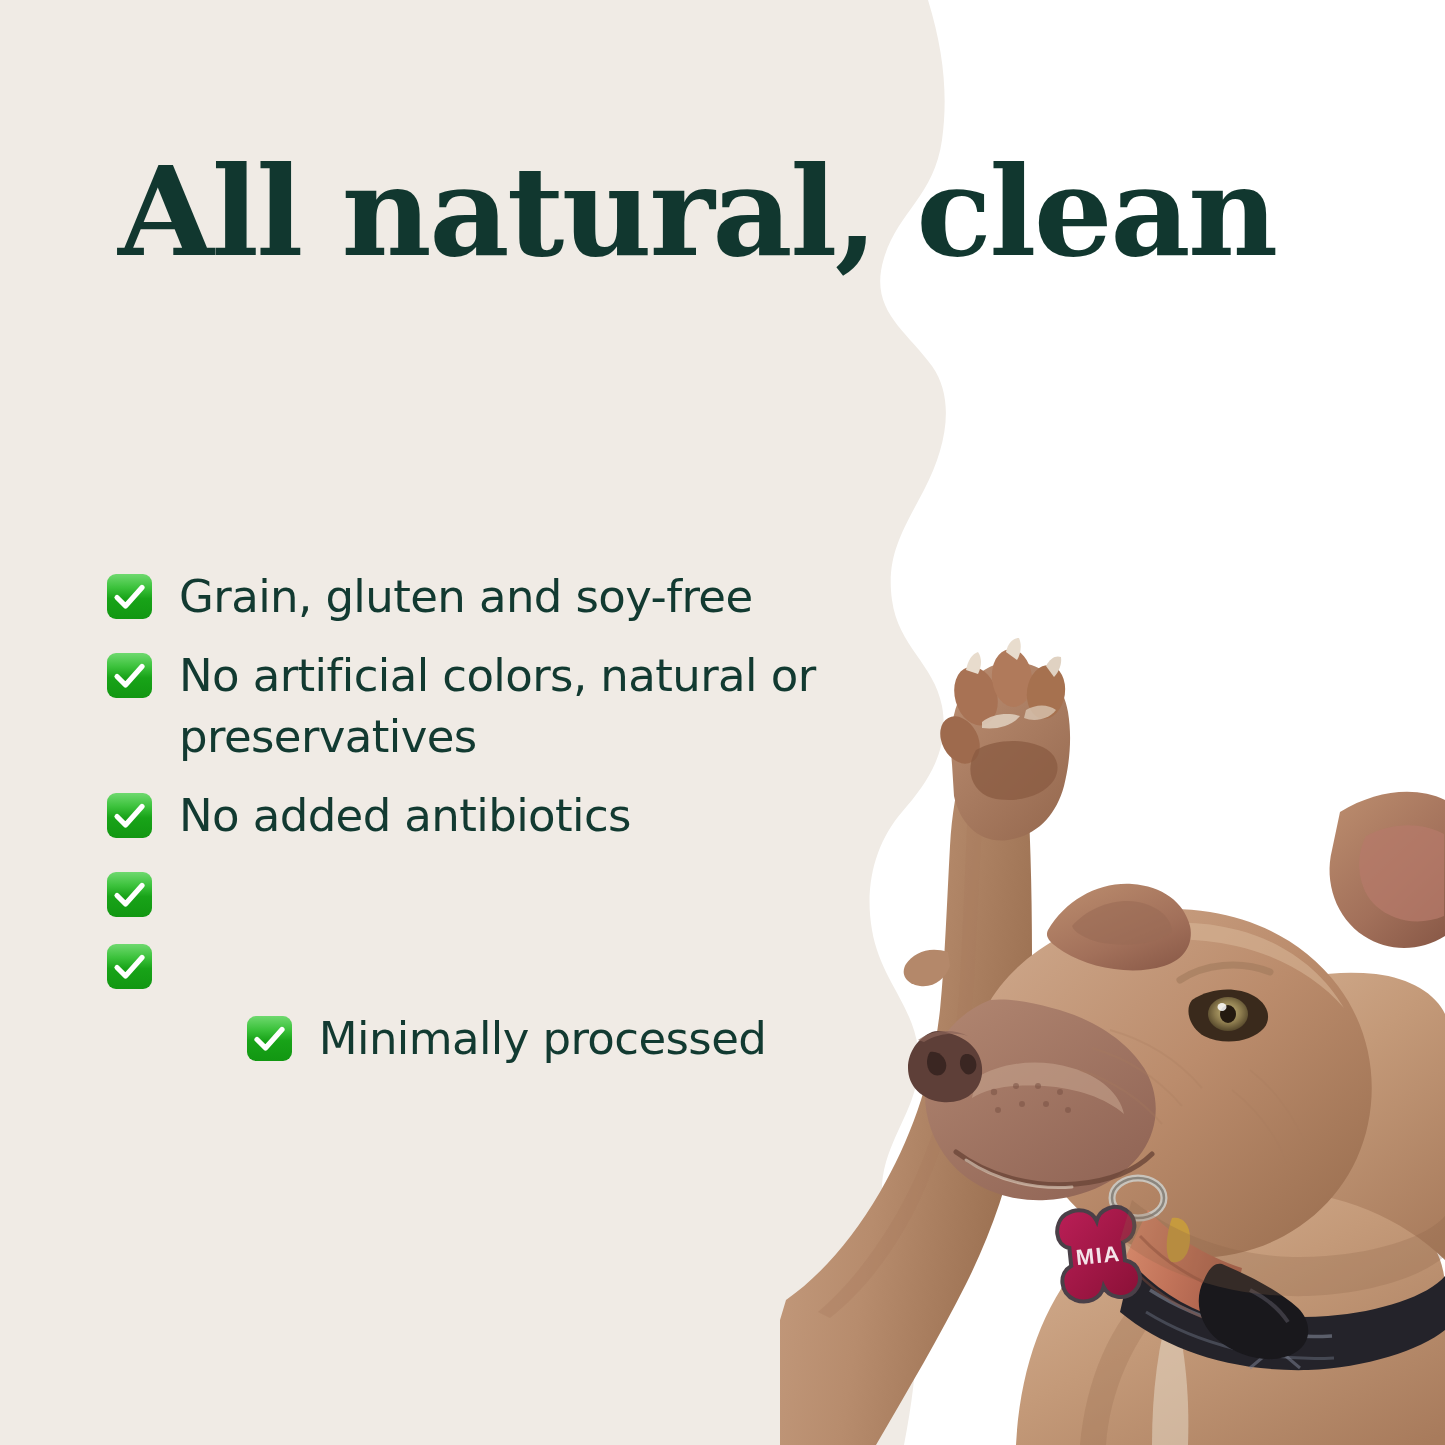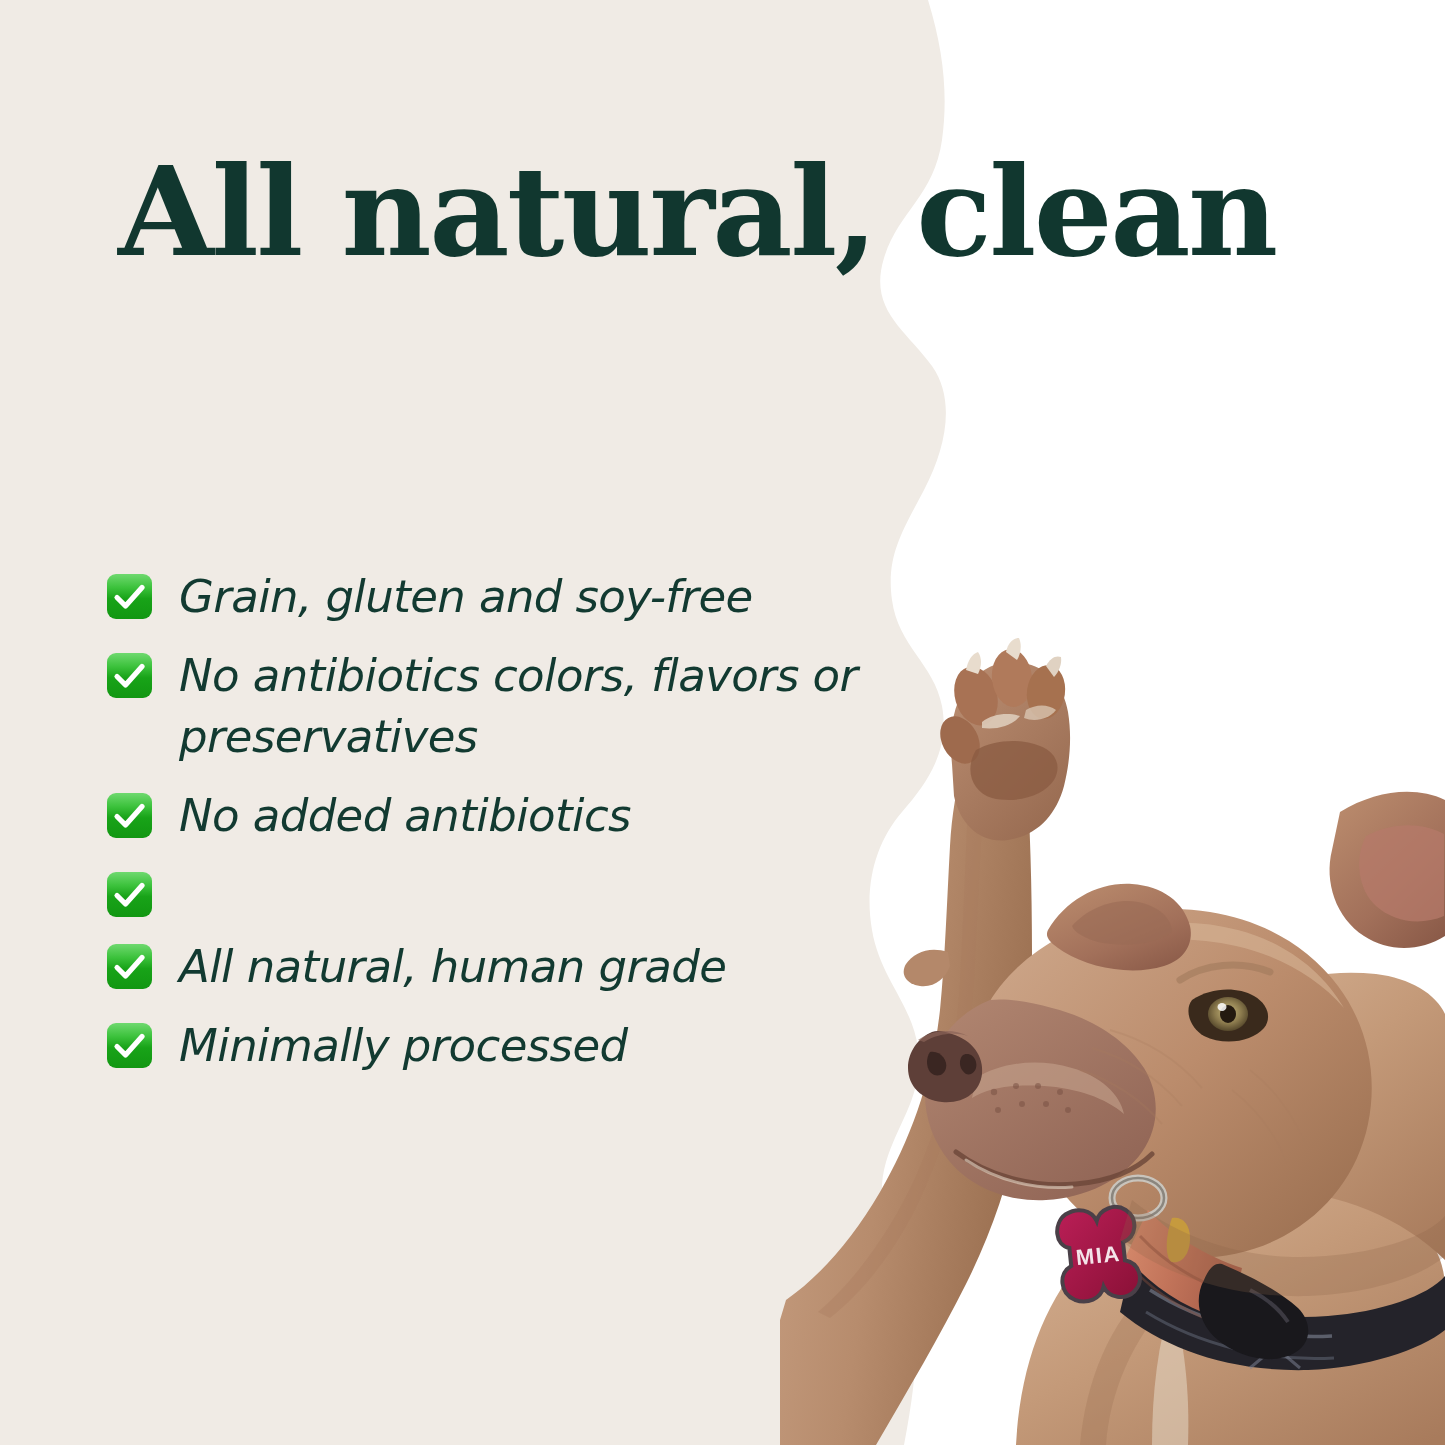--- a/index.html
+++ b/index.html
@@ -57,23 +57,22 @@
     position: absolute;
     left: 106px;
     top: 566px;
     width: 800px;
     z-index: 6;
   }
   .check-item {
     display: flex;
     align-items: flex-start;
     margin-bottom: 18px;
-    font-style: italic;
-  }
-  .check-item:last-child { margin-bottom: 0; }
+  }
+  .check-item:last-child { margin-bottom: 0; justify-content: center; }
 
   .check-icon {
     flex: 0 0 auto;
     width: 47px;
     height: 47px;
     margin-top: 7px;
     position: relative;
   }
   .check-icon svg { display: block; }
 
@@ -147,21 +146,21 @@
       <span class="check-label">Grain, gluten and soy-free</span>
     </div>
 
     <div class="check-item">
       <span class="check-icon">
         <svg width="47" height="47" viewBox="0 0 47 47" xmlns="http://www.w3.org/2000/svg">
           <rect x="1" y="1" width="45" height="45" rx="9" ry="9" fill="url(#cg1)"></rect>
           <path d="M11,24.5 L19.5,33 L36,14.5" fill="none" stroke="#FFFFFF" stroke-width="5.2" stroke-linecap="round" stroke-linejoin="round"></path>
         </svg>
       </span>
-      <span class="check-label">No antibiotics colors, flavors or preservatives</span>
+      <span class="check-label">No artificial colors, natural or preservatives</span>
     </div>
 
     <div class="check-item">
       <span class="check-icon">
         <svg width="47" height="47" viewBox="0 0 47 47" xmlns="http://www.w3.org/2000/svg">
           <rect x="1" y="1" width="45" height="45" rx="9" ry="9" fill="url(#cg1)"></rect>
           <path d="M11,24.5 L19.5,33 L36,14.5" fill="none" stroke="#FFFFFF" stroke-width="5.2" stroke-linecap="round" stroke-linejoin="round"></path>
         </svg>
       </span>
       <span class="check-label">No added antibiotics</span>
@@ -176,21 +175,20 @@
       </span>
     </div>
 
     <div class="check-item">
       <span class="check-icon">
         <svg width="47" height="47" viewBox="0 0 47 47" xmlns="http://www.w3.org/2000/svg">
           <rect x="1" y="1" width="45" height="45" rx="9" ry="9" fill="url(#cg1)"></rect>
           <path d="M11,24.5 L19.5,33 L36,14.5" fill="none" stroke="#FFFFFF" stroke-width="5.2" stroke-linecap="round" stroke-linejoin="round"></path>
         </svg>
       </span>
-      <span class="check-label">All natural, human grade</span>
     </div>
 
 
     <div class="check-item">
       <span class="check-icon">
         <svg width="47" height="47" viewBox="0 0 47 47" xmlns="http://www.w3.org/2000/svg">
           <rect x="1" y="1" width="45" height="45" rx="9" ry="9" fill="url(#cg1)"></rect>
           <path d="M11,24.5 L19.5,33 L36,14.5" fill="none" stroke="#FFFFFF" stroke-width="5.2" stroke-linecap="round" stroke-linejoin="round"></path>
         </svg>
       </span>

